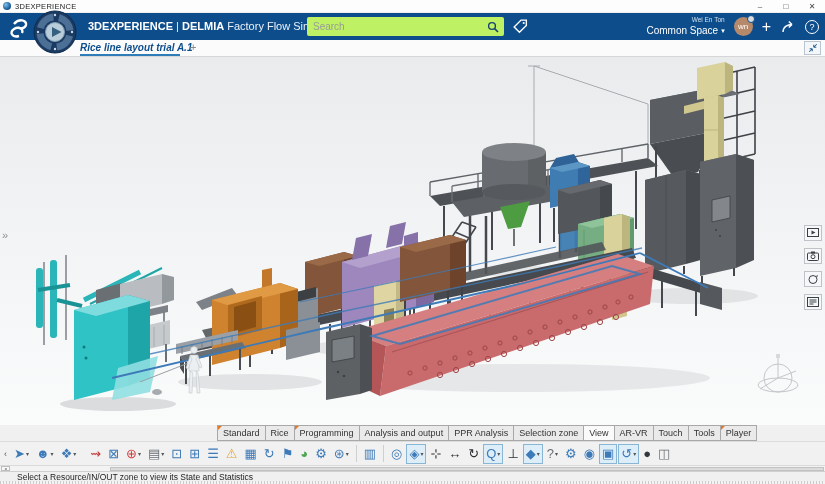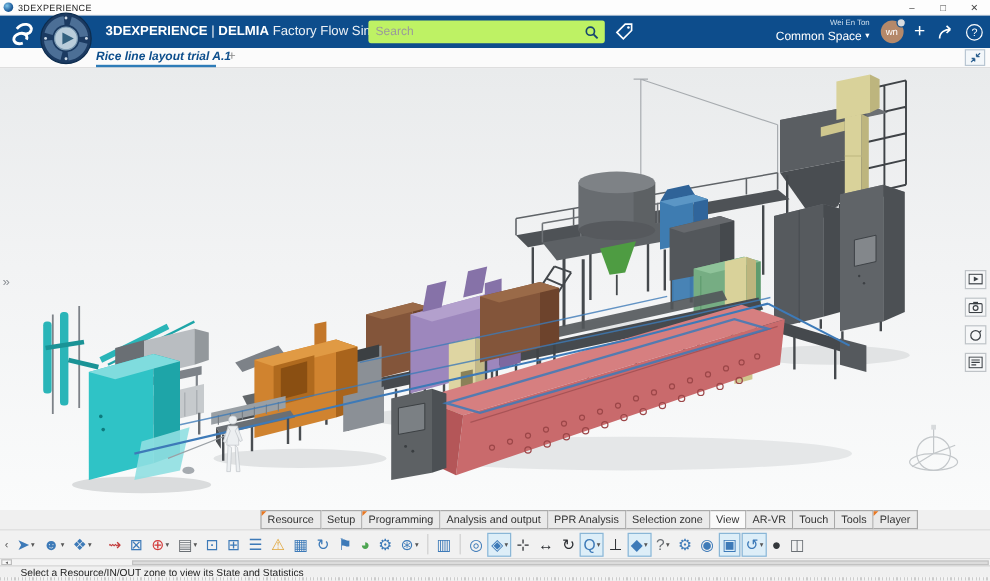--- a/index.html
+++ b/index.html
@@ -434,22 +434,22 @@
       <span class="sbtn">
         <svg width="12" height="10" viewBox="0 0 12 10">
             <rect x="0.5" y="0.5" width="11" height="9" fill="none" stroke="#3b4045" stroke-width="1"></rect>
             <path d="M2.5 3 h7 M2.5 5 h7 M2.5 7 h4" stroke="#3b4045" stroke-width="1"></path>
           </svg>
       </span>
     </div>
   </div>
 
   <div class="ribbontabs">
-    <div class="rtab flagged">Resource</div>
-    <div class="rtab">Setup</div>
+    <div class="rtab flagged">Standard</div>
+    <div class="rtab">Rice</div>
     <div class="rtab flagged">Programming</div>
     <div class="rtab">Analysis and output</div>
     <div class="rtab">PPR Analysis</div>
     <div class="rtab">Selection zone</div>
     <div class="rtab selected">View</div>
     <div class="rtab">AR-VR</div>
     <div class="rtab">Touch</div>
     <div class="rtab">Tools</div>
     <div class="rtab flagged">Player</div>
   </div>

